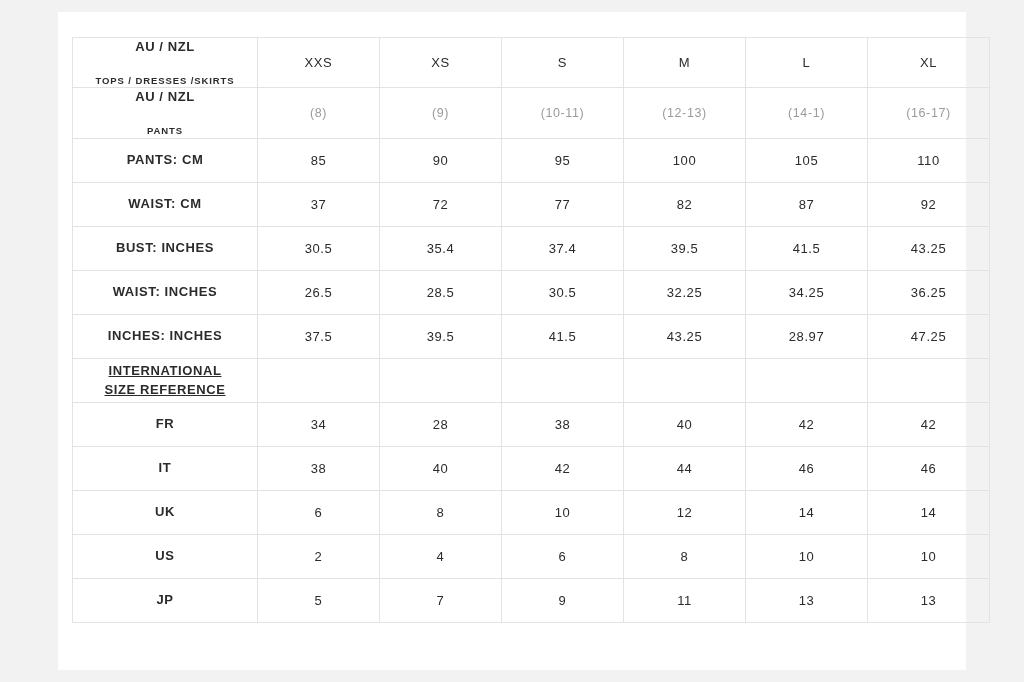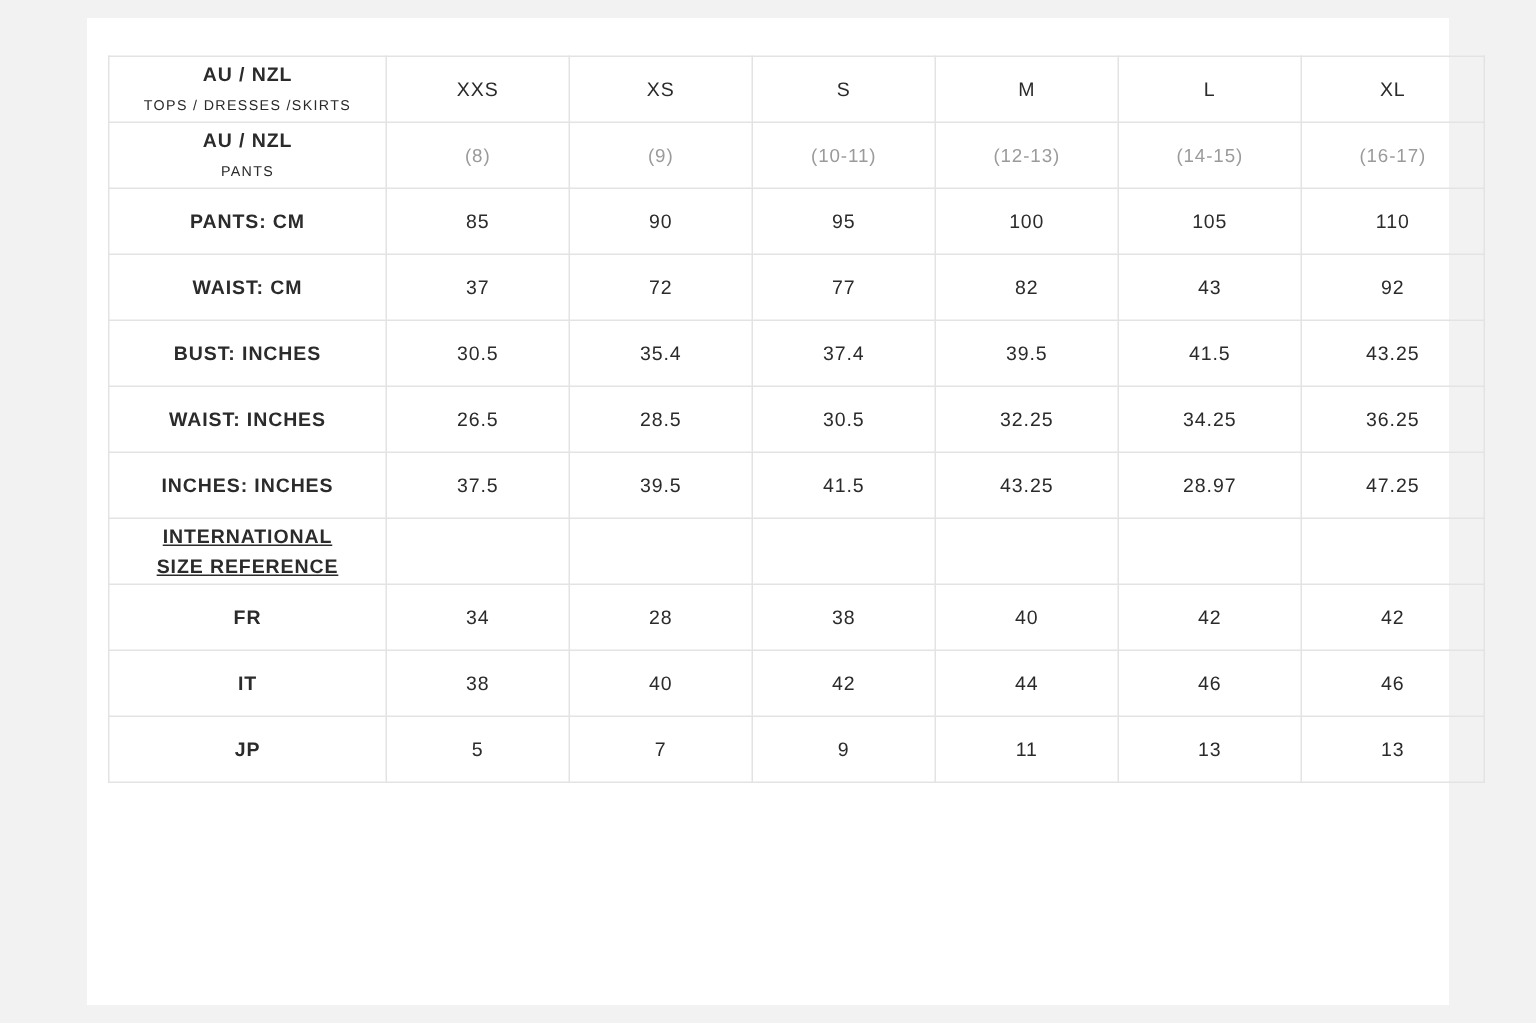--- a/index.html
+++ b/index.html
@@ -53,23 +53,23 @@
   }
   td.value-cell {
     width: 117px;
     font-weight: normal;
     font-size: 13px;
     letter-spacing: 0.8px;
   }
   .sub-label {
     display: block;
     font-size: 9.5px;
-    font-weight: normal;
+    font-weight: bold;
     letter-spacing: 0.9px;
-    margin-top: 6px;
+    margin-top: 19px;
   }
   .hdr-size {
     font-weight: bold;
     font-size: 13px;
     letter-spacing: 1.2px;
   }
   tr.pants-row td.value-cell {
     color: #9b9b9b;
     font-size: 12.5px;
   }
@@ -104,41 +104,41 @@
 
         <tr class="row-tall pants-row">
           <td class="label-cell">
             <span>AU / NZL</span>
             <span class="sub-label">PANTS</span>
           </td>
           <td class="value-cell">(8)</td>
           <td class="value-cell">(9)</td>
           <td class="value-cell">(10-11)</td>
           <td class="value-cell">(12-13)</td>
-          <td class="value-cell">(14-15)</td>
+          <td class="value-cell">(14-1)</td>
           <td class="value-cell">(16-17)</td>
         </tr>
 
         <tr class="row-tall">
           <td class="label-cell">PANTS: CM</td>
           <td class="value-cell">85</td>
           <td class="value-cell">90</td>
           <td class="value-cell">95</td>
           <td class="value-cell">100</td>
           <td class="value-cell">105</td>
           <td class="value-cell">110</td>
         </tr>
 
         <tr class="row-tall">
           <td class="label-cell">WAIST: CM</td>
           <td class="value-cell">37</td>
           <td class="value-cell">72</td>
           <td class="value-cell">77</td>
           <td class="value-cell">82</td>
-          <td class="value-cell">43</td>
+          <td class="value-cell">87</td>
           <td class="value-cell">92</td>
         </tr>
 
 
         <tr class="row-tall">
           <td class="label-cell">BUST: INCHES</td>
           <td class="value-cell">30.5</td>
           <td class="value-cell">35.4</td>
           <td class="value-cell">37.4</td>
           <td class="value-cell">39.5</td>
@@ -192,21 +192,39 @@
         <tr class="row-tall">
           <td class="label-cell">IT</td>
           <td class="value-cell">38</td>
           <td class="value-cell">40</td>
           <td class="value-cell">42</td>
           <td class="value-cell">44</td>
           <td class="value-cell">46</td>
           <td class="value-cell">46</td>
         </tr>
 
-
+        <tr class="row-tall">
+          <td class="label-cell">UK</td>
+          <td class="value-cell">6</td>
+          <td class="value-cell">8</td>
+          <td class="value-cell">10</td>
+          <td class="value-cell">12</td>
+          <td class="value-cell">14</td>
+          <td class="value-cell">14</td>
+        </tr>
+
+        <tr class="row-tall">
+          <td class="label-cell">US</td>
+          <td class="value-cell">2</td>
+          <td class="value-cell">4</td>
+          <td class="value-cell">6</td>
+          <td class="value-cell">8</td>
+          <td class="value-cell">10</td>
+          <td class="value-cell">10</td>
+        </tr>
 
         <tr class="row-tall">
           <td class="label-cell">JP</td>
           <td class="value-cell">5</td>
           <td class="value-cell">7</td>
           <td class="value-cell">9</td>
           <td class="value-cell">11</td>
           <td class="value-cell">13</td>
           <td class="value-cell">13</td>
         </tr>

